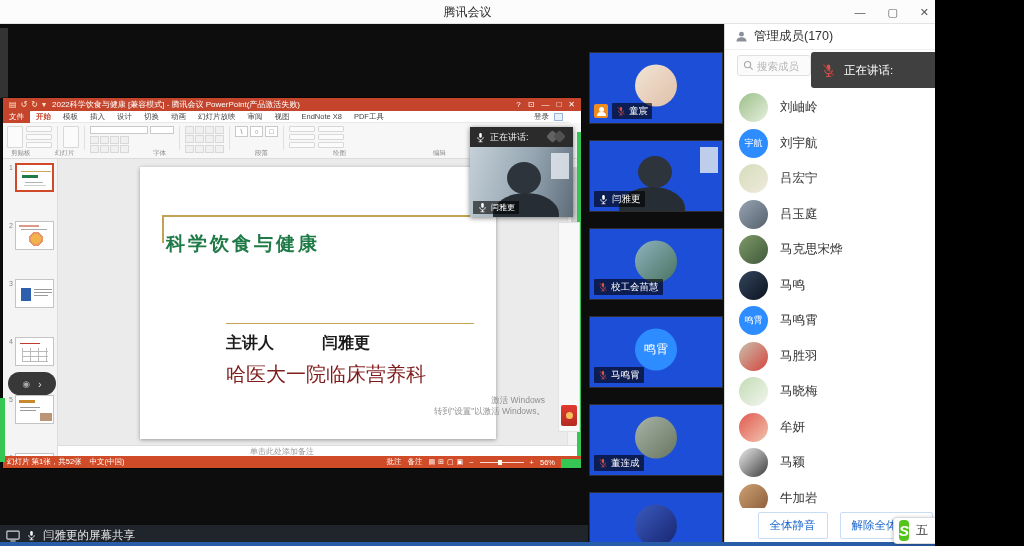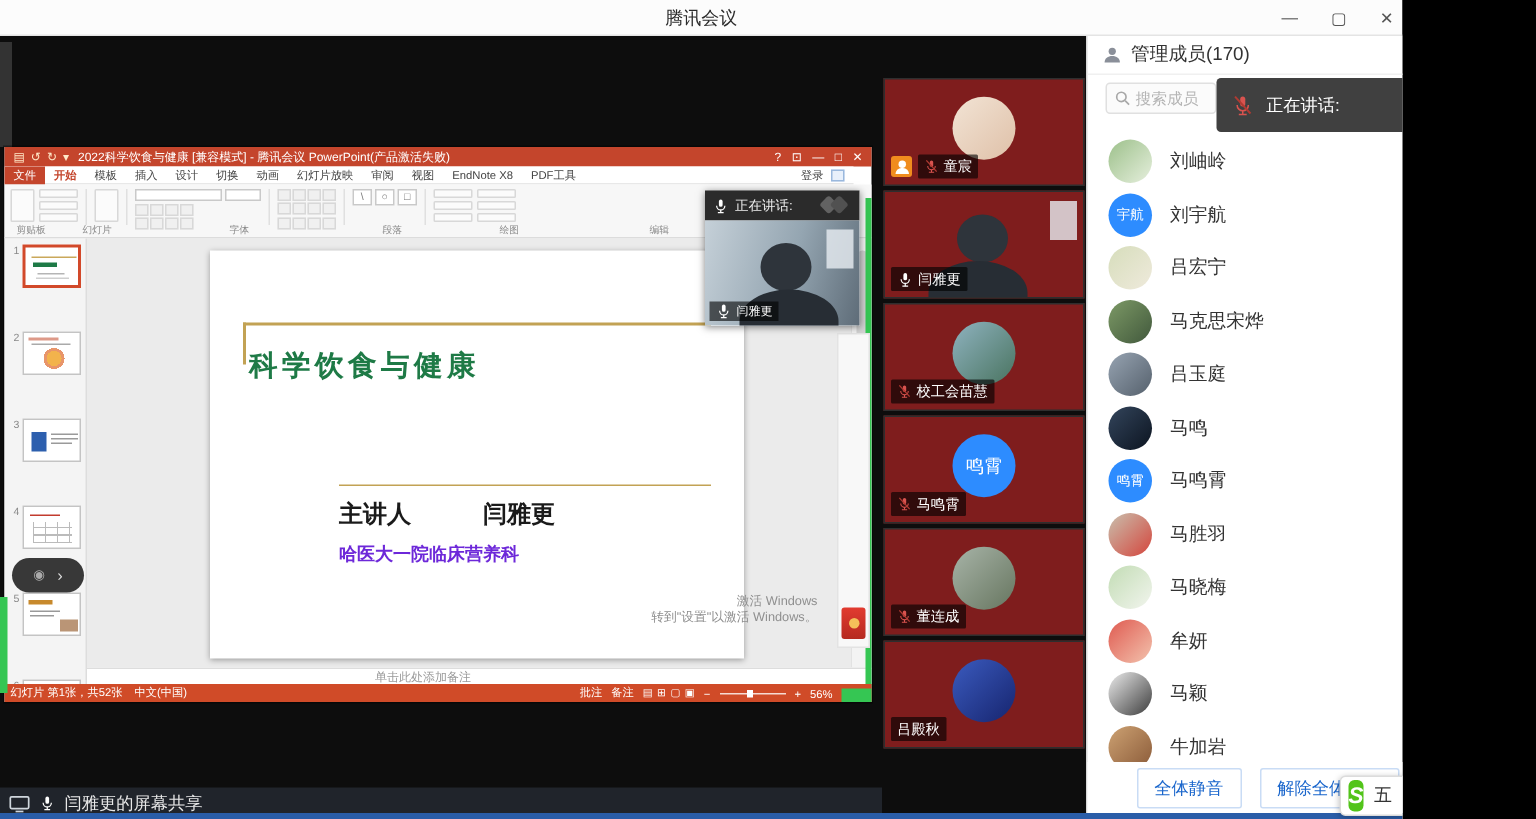--- a/index.html
+++ b/index.html
@@ -61,21 +61,21 @@
 
   .canvas{position:absolute;left:55px;top:61px;right:14px;bottom:23px;background:#ebebeb;overflow:hidden}
   .vscroll{position:absolute;right:0;top:61px;width:14px;bottom:23px;background:#f3f3f3;border-left:1px solid #e2e2e2}
   .vscroll i{position:absolute;left:3px;top:8px;width:8px;height:60px;background:#d2d2d2;border-radius:4px}
   .slide{position:absolute;left:82px;top:8px;width:356px;height:272px;background:#fff;box-shadow:0 1px 4px rgba(0,0,0,.35)}
   .gold-h1{position:absolute;left:22px;top:48px;width:312px;height:2px;background:#c2a254}
   .gold-v1{position:absolute;left:22px;top:48px;width:2px;height:28px;background:#c2a254}
   .slide-title{position:absolute;left:26px;top:64px;font-size:19px;font-weight:bold;color:#1e7a46;letter-spacing:3px;font-family:"Liberation Serif","DejaVu Serif",serif}
   .gold-h2{position:absolute;left:86px;top:156px;width:248px;height:1px;background:#c2a254}
   .slide-speaker{position:absolute;left:86px;top:166px;font-size:16px;font-weight:bold;color:#1a1a1a;white-space:pre;font-family:"Liberation Serif","DejaVu Serif",serif}
-  .slide-dept{position:absolute;left:86px;top:194px;font-size:12px;font-weight:bold;color:#6d28d9;font-family:"Liberation Serif","DejaVu Serif",serif}
+  .slide-dept{position:absolute;left:86px;top:194px;font-size:20px;font-weight:normal;color:#7f1d1d;font-family:"Liberation Serif","DejaVu Serif",serif}
 
   .watermark{position:absolute;right:22px;bottom:28px;text-align:right;color:#8f8f8f;font-size:8.5px;line-height:11px;z-index:4}
 
   .notes{position:absolute;left:55px;right:0;bottom:12px;height:11px;background:#fff;border-top:1px solid #ddd;font-size:8px;color:#999;line-height:11px;padding-left:192px}
   .statusbar{position:absolute;left:0;right:0;bottom:0;height:12px;background:#d04b28;color:#fff;font-size:7.5px;display:flex;align-items:center;padding:0 4px;z-index:6}
   .sb-left{display:flex;gap:8px;align-items:center}
   .sb-right{margin-left:auto;display:flex;gap:6px;align-items:center;padding-right:22px}
   .sb-views{display:flex;gap:3px;font-size:7px}
   .sb-slider{width:44px;height:1px;background:rgba(255,255,255,.8);position:relative}
   .sb-slider i{position:absolute;left:18px;top:-2px;width:4px;height:5px;background:#fff}
@@ -98,21 +98,21 @@
   
   .side-strip{position:absolute;right:1px;top:124px;width:22px;height:210px;background:#f8f8f8;border:1px solid #e3e3e3;z-index:8;display:flex;flex-direction:column;align-items:center;padding-top:5px;gap:12px}
   .red-packet{position:absolute;right:4px;top:307px;width:16px;height:21px;background:linear-gradient(#e23b30,#b52a20);border-radius:2px;z-index:9}
   .red-packet::after{content:"";position:absolute;left:4.5px;top:7px;width:7px;height:7px;border-radius:50%;background:#f5c05a}
 
   
   .pill{position:absolute;left:8px;top:372px;width:48px;height:23px;border-radius:12px;background:rgba(35,35,35,.9);z-index:40;display:flex;align-items:center;justify-content:center;gap:8px;color:#ddd;font-size:11px}
 
   
   .tiles{position:absolute;left:589px;top:52px;width:134px;z-index:5}
-  .tile{position:relative;width:134px;height:72px;background:#7f1d1d;margin-bottom:3px;border:1px solid #2e2e2e;overflow:hidden}
+  .tile{position:relative;width:134px;height:72px;background:#1d4ed8;margin-bottom:16px;border:1px solid #2e2e2e;overflow:hidden}
   .tile-avatar{position:absolute;left:50%;top:50%;transform:translate(-50%,-56%);width:42px;height:42px;border-radius:50%;display:flex;align-items:center;justify-content:center;color:#fff;font-size:12px}
   .tile-avatar.text{background:#2d8cff}
   .tile-video{position:absolute;inset:0;display:none}
   .tile-label{position:absolute;left:4px;bottom:4px;display:flex;align-items:center;gap:4px;z-index:3}
   .host-badge{width:14px;height:14px;background:#f08c1e;border-radius:2px;position:relative;display:none}
   .host-badge::before{content:"";position:absolute;left:4.5px;top:2.5px;width:5px;height:5px;border-radius:50%;background:#fff}
   .host-badge::after{content:"";position:absolute;left:2.5px;top:8px;width:9px;height:4px;border-radius:4px 4px 0 0;background:#fff}
   .t-chip{background:rgba(0,0,0,.62);color:#fff;font-size:9.5px;padding:1.5px 4px;display:flex;align-items:center;gap:3px;border-radius:1px}
 
   
@@ -633,45 +633,45 @@
               <svg width="16" height="13" viewBox="0 0 18 14">
     <rect x="1" y="3" width="11" height="8.5" rx="1.2" fill="#bdb3b3"></rect>
     <path d="M12 6.5l5-2.5v7l-5-2.5z" fill="#bdb3b3"></path>
     <line x1="2" y1="1" x2="16.5" y2="13.5" stroke="#9e8f8f" stroke-width="1.5"></line>
   </svg>
             </span>
     </div>
   </div>
 
   <div class="m-row">
+    <div class="m-avatar" style="background: linear-gradient(135deg, rgb(151, 164, 178), rgb(85, 96, 108));"></div>
+    <div class="m-name">吕玉庭</div>
+    <div class="m-icons">
+      <span>
+              <svg width="14" height="14" viewBox="0 0 16 16">
+    <rect x="6.2" y="1.5" width="3.6" height="7" rx="1.8" fill="#d9534f"></rect>
+    <path d="M4 7.5c0 2.3 1.8 4.1 4 4.1s4-1.8 4-4.1" stroke="#d9534f" stroke-width="1.1" fill="none"></path>
+    <line x1="8" y1="11.6" x2="8" y2="14.2" stroke="#d9534f" stroke-width="1.1"></line>
+    <line x1="5.2" y1="14.2" x2="10.8" y2="14.2" stroke="#d9534f" stroke-width="1.1"></line>
+    <line x1="2.5" y1="1.5" x2="13.5" y2="13.5" stroke="#b03a32" stroke-width="1.4"></line>
+  </svg>
+            </span>
+      <span>
+              <svg width="16" height="13" viewBox="0 0 18 14">
+    <rect x="1" y="3" width="11" height="8.5" rx="1.2" fill="#bdb3b3"></rect>
+    <path d="M12 6.5l5-2.5v7l-5-2.5z" fill="#bdb3b3"></path>
+    <line x1="2" y1="1" x2="16.5" y2="13.5" stroke="#9e8f8f" stroke-width="1.5"></line>
+  </svg>
+            </span>
+    </div>
+  </div>
+
+  <div class="m-row">
     <div class="m-avatar" style="background: linear-gradient(135deg, rgb(125, 154, 102), rgb(65, 88, 60));"></div>
     <div class="m-name">马克思宋烨</div>
-    <div class="m-icons">
-      <span>
-              <svg width="14" height="14" viewBox="0 0 16 16">
-    <rect x="6.2" y="1.5" width="3.6" height="7" rx="1.8" fill="#d9534f"></rect>
-    <path d="M4 7.5c0 2.3 1.8 4.1 4 4.1s4-1.8 4-4.1" stroke="#d9534f" stroke-width="1.1" fill="none"></path>
-    <line x1="8" y1="11.6" x2="8" y2="14.2" stroke="#d9534f" stroke-width="1.1"></line>
-    <line x1="5.2" y1="14.2" x2="10.8" y2="14.2" stroke="#d9534f" stroke-width="1.1"></line>
-    <line x1="2.5" y1="1.5" x2="13.5" y2="13.5" stroke="#b03a32" stroke-width="1.4"></line>
-  </svg>
-            </span>
-      <span>
-              <svg width="16" height="13" viewBox="0 0 18 14">
-    <rect x="1" y="3" width="11" height="8.5" rx="1.2" fill="#bdb3b3"></rect>
-    <path d="M12 6.5l5-2.5v7l-5-2.5z" fill="#bdb3b3"></path>
-    <line x1="2" y1="1" x2="16.5" y2="13.5" stroke="#9e8f8f" stroke-width="1.5"></line>
-  </svg>
-            </span>
-    </div>
-  </div>
-
-  <div class="m-row">
-    <div class="m-avatar" style="background: linear-gradient(135deg, rgb(151, 164, 178), rgb(85, 96, 108));"></div>
-    <div class="m-name">吕玉庭</div>
     <div class="m-icons">
       <span>
               <svg width="14" height="14" viewBox="0 0 16 16">
     <rect x="6.2" y="1.5" width="3.6" height="7" rx="1.8" fill="#d9534f"></rect>
     <path d="M4 7.5c0 2.3 1.8 4.1 4 4.1s4-1.8 4-4.1" stroke="#d9534f" stroke-width="1.1" fill="none"></path>
     <line x1="8" y1="11.6" x2="8" y2="14.2" stroke="#d9534f" stroke-width="1.1"></line>
     <line x1="5.2" y1="14.2" x2="10.8" y2="14.2" stroke="#d9534f" stroke-width="1.1"></line>
     <line x1="2.5" y1="1.5" x2="13.5" y2="13.5" stroke="#b03a32" stroke-width="1.4"></line>
   </svg>
             </span>

